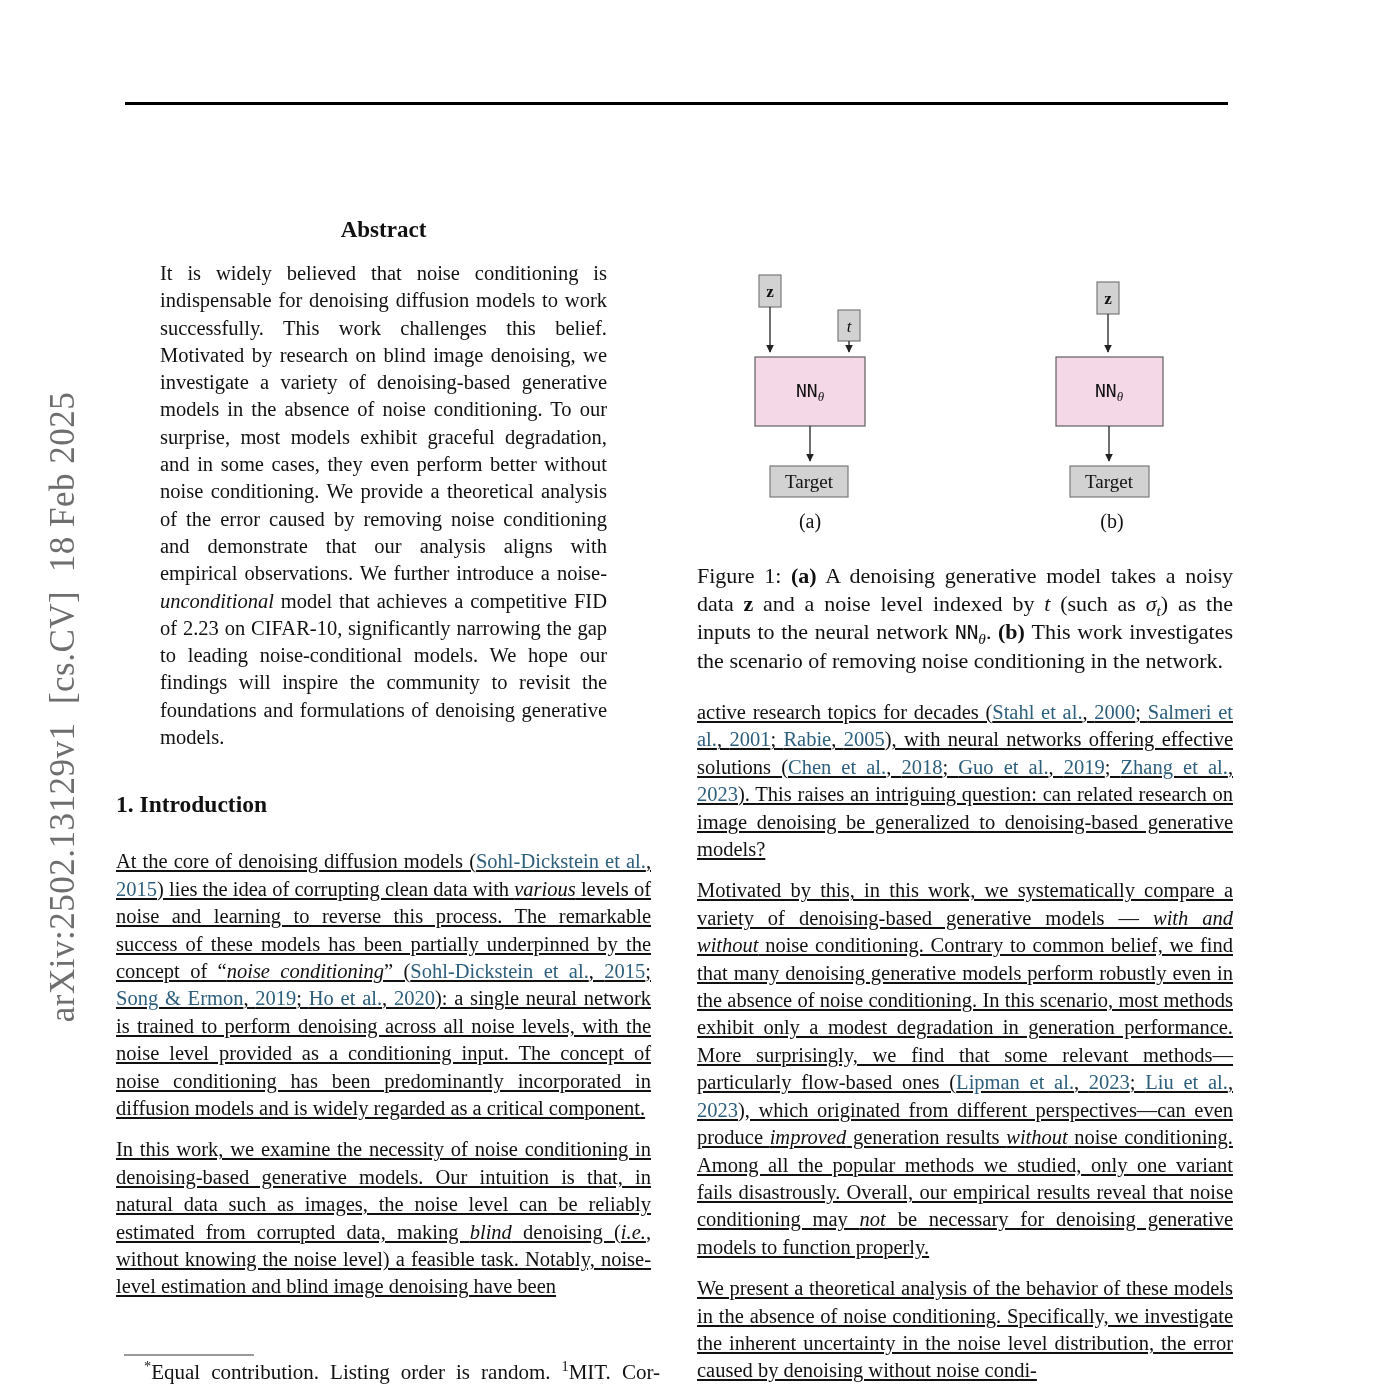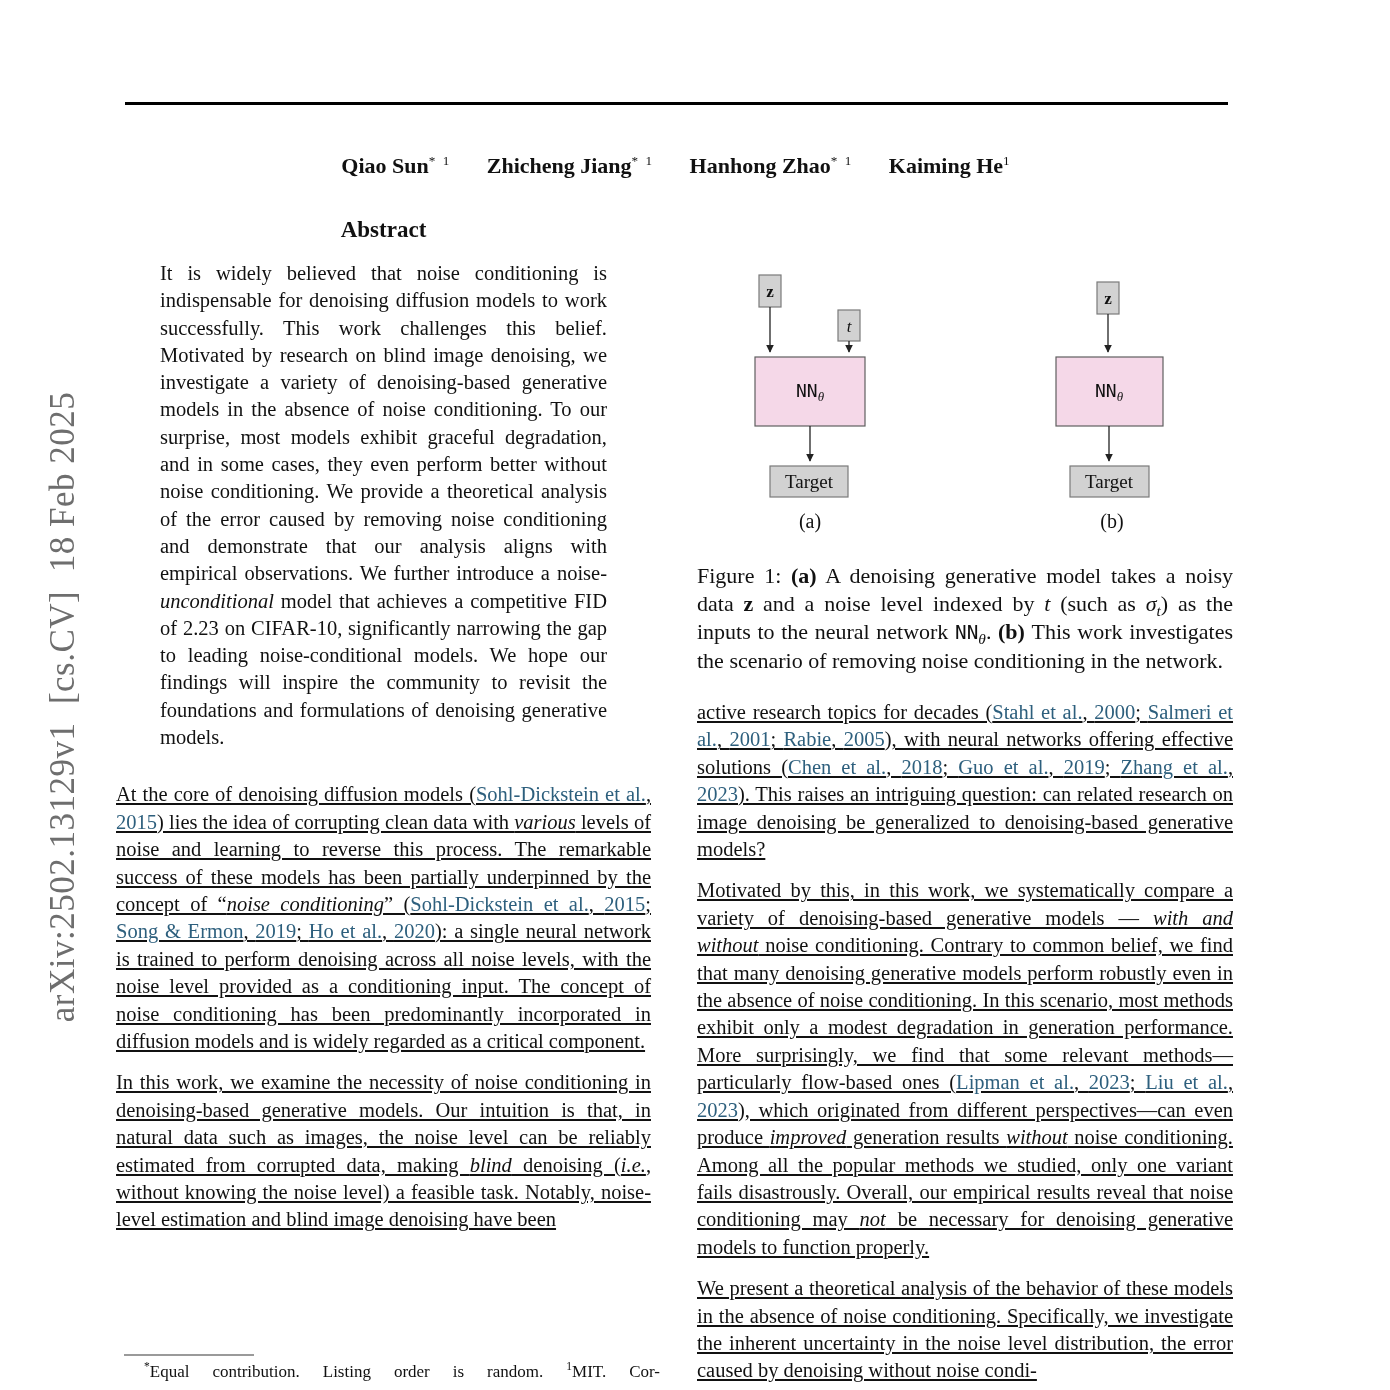--- a/index.html
+++ b/index.html
@@ -52,21 +52,21 @@
   .fig-nn-sub{font-size:13px;font-style:italic;font-family:"Liberation Serif",serif;}
   .fig-target{font-size:19px;}
   .fig-sublabel{font-size:20px;}
 
   .fig-caption{margin-top:25px;text-align:justify;font-size:22px;line-height:28px;}
   .para.after-caption{margin-top:24px;}
 
   .footnote-rule{position:absolute;left:124px;top:1354px;width:130px;height:2px;background:#9a9a9a;}
   .footnote{
     position:absolute;left:124px;top:1360px;width:536px;
-    font-size:17px;line-height:24px;text-indent:20px;
+    font-size:21px;line-height:24px;text-indent:20px;
     text-align:justify;text-align-last:justify;
   }
 
   
   .seg-plain{}
   .seg-italic{font-style:italic;}
   .seg-bold{font-weight:700;}
   .seg-link{color:var(--color-link,#2d5f7d);}
   .seg-sup{vertical-align:super;font-size:68%;line-height:0;}
   .seg-subit{vertical-align:sub;font-size:70%;line-height:0;font-style:italic;}
@@ -74,30 +74,25 @@
 </style>
 </head>
 <body>
 
 <div class="page">
 
   <div class="arxiv-banner">arXiv:2502.13129v1  [cs.CV]  18 Feb 2025</div>
 
   <div class="title-rule"></div>
 
-  <div class="authors">
-    <span class="author"><span>Qiao Sun</span><sup>* 1</sup></span>
-    <span class="author"><span>Zhicheng Jiang</span><sup>* 1</sup></span>
-    <span class="author"><span>Hanhong Zhao</span><sup>* 1</sup></span>
-    <span class="author"><span>Kaiming He</span><sup>1</sup></span>
-  </div>
 
   <div class="col-left">
     <div class="abstract-heading">Abstract</div>
     <div class="abstract-body"><span class="seg-plain">It is widely believed that noise conditioning is indispensable for denoising diffusion models to work successfully. This work challenges this belief. Motivated by research on blind image denoising, we investigate a variety of denoising-based generative models in the absence of noise conditioning. To our surprise, most models exhibit graceful degradation, and in some cases, they even perform better without noise conditioning. We provide a theoretical analysis of the error caused by removing noise conditioning and demonstrate that our analysis aligns with empirical observations. We further introduce a noise-</span><span class="seg-italic">unconditional</span><span class="seg-plain"> model that achieves a competitive FID of 2.23 on CIFAR-10, significantly narrowing the gap to leading noise-conditional models. We hope our findings will inspire the community to revisit the foundations and formulations of denoising generative models.</span></div>
+    <div class="intro-heading">1. Introduction</div>
     <div class="para first"><span class="seg-plain">At the core of denoising diffusion models (</span><span class="seg-link">Sohl-Dickstein et al.</span><span class="seg-plain">, </span><span class="seg-link">2015</span><span class="seg-plain">) lies the idea of corrupting clean data with </span><span class="seg-italic">various</span><span class="seg-plain"> levels of noise and learning to reverse this process. The remarkable success of these models has been partially underpinned by the concept of “</span><span class="seg-italic">noise conditioning</span><span class="seg-plain">” (</span><span class="seg-link">Sohl-Dickstein et al.</span><span class="seg-plain">, </span><span class="seg-link">2015</span><span class="seg-plain">; </span><span class="seg-link">Song &amp; Ermon</span><span class="seg-plain">, </span><span class="seg-link">2019</span><span class="seg-plain">; </span><span class="seg-link">Ho et al.</span><span class="seg-plain">, </span><span class="seg-link">2020</span><span class="seg-plain">): a single neural network is trained to perform denoising across all noise levels, with the noise level provided as a conditioning input. The concept of noise conditioning has been predominantly incorporated in diffusion models and is widely regarded as a critical component.</span></div>
     <div class="para"><span class="seg-plain">In this work, we examine the necessity of noise conditioning in denoising-based generative models. Our intuition is that, in natural data such as images, the noise level can be reliably estimated from corrupted data, making </span><span class="seg-italic">blind</span><span class="seg-plain"> denoising (</span><span class="seg-italic">i.e.</span><span class="seg-plain">, without knowing the noise level) a feasible task. Notably, noise-level estimation and blind image denoising have been</span></div>
   </div>
 
   <div class="col-right">
 
     <svg class="fig-svg" width="536" height="282" viewBox="0 0 536 282">
       <defs>
         <marker id="arrow" markerWidth="7" markerHeight="7" refX="5.5" refY="3" orient="auto">
           <path d="M0,0 L6,3 L0,6 z" fill="#222"></path>

